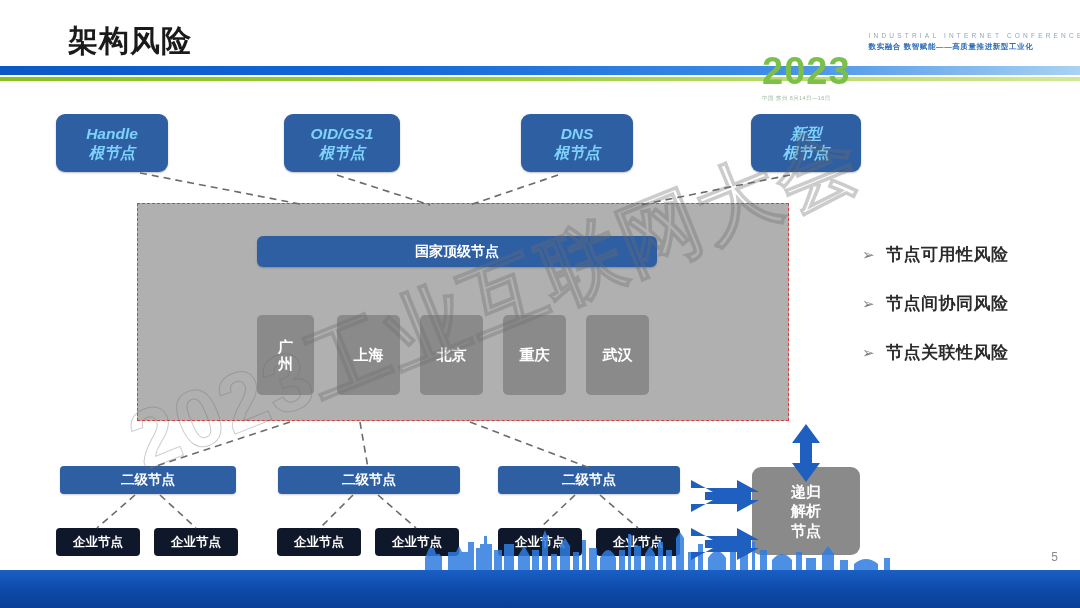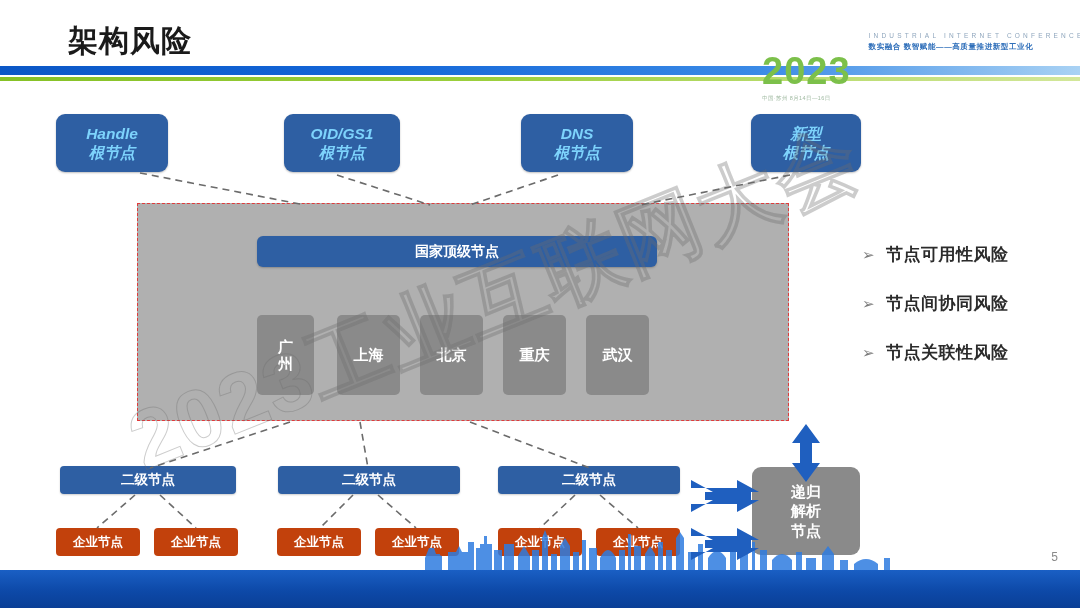--- a/index.html
+++ b/index.html
@@ -92,21 +92,21 @@
   .bullet-text{font-size:17px;font-weight:700;color:#2b2b2b;letter-spacing:.5px;}
 
   
   .lvl2{
     position:absolute;height:28px;background:#2e5fa3;border-radius:4px;
     color:#fff;font-weight:700;font-size:13.5px;
     display:flex;align-items:center;justify-content:center;
     box-shadow:0 1px 2px rgba(0,0,0,.2);
   }
   .ent{
-    position:absolute;height:28px;background:#c2410c;border-radius:4px;
+    position:absolute;height:28px;background:#0f172a;border-radius:4px;
     color:#fff;font-weight:700;font-size:12.5px;
     display:flex;align-items:center;justify-content:center;
   }
   .recursive{
     position:absolute;left:752px;top:467px;width:108px;height:88px;
     background:#8a8a8a;border-radius:9px;color:#fff;font-weight:700;font-size:15px;
     display:flex;flex-direction:column;align-items:center;justify-content:center;
     line-height:1.3;
   }
 

